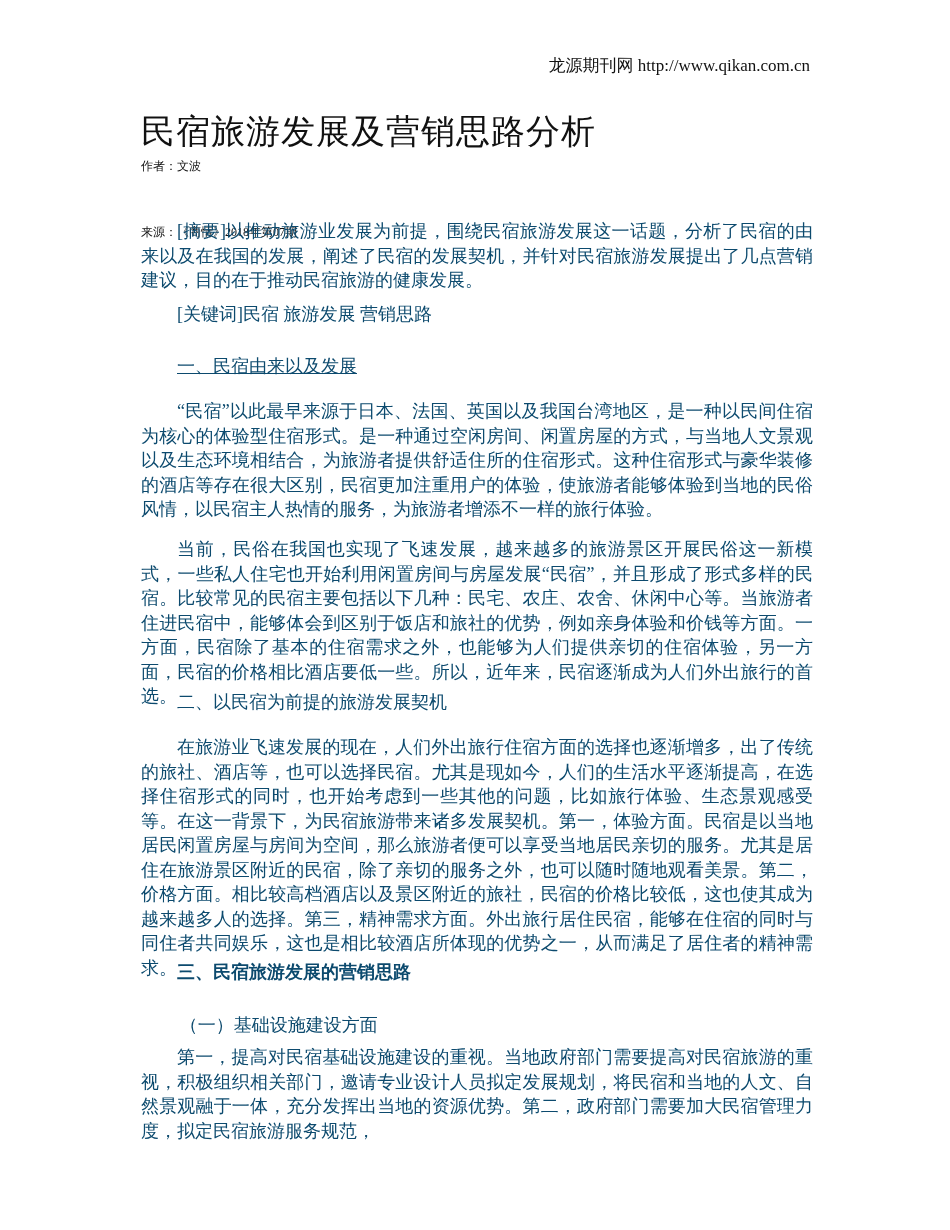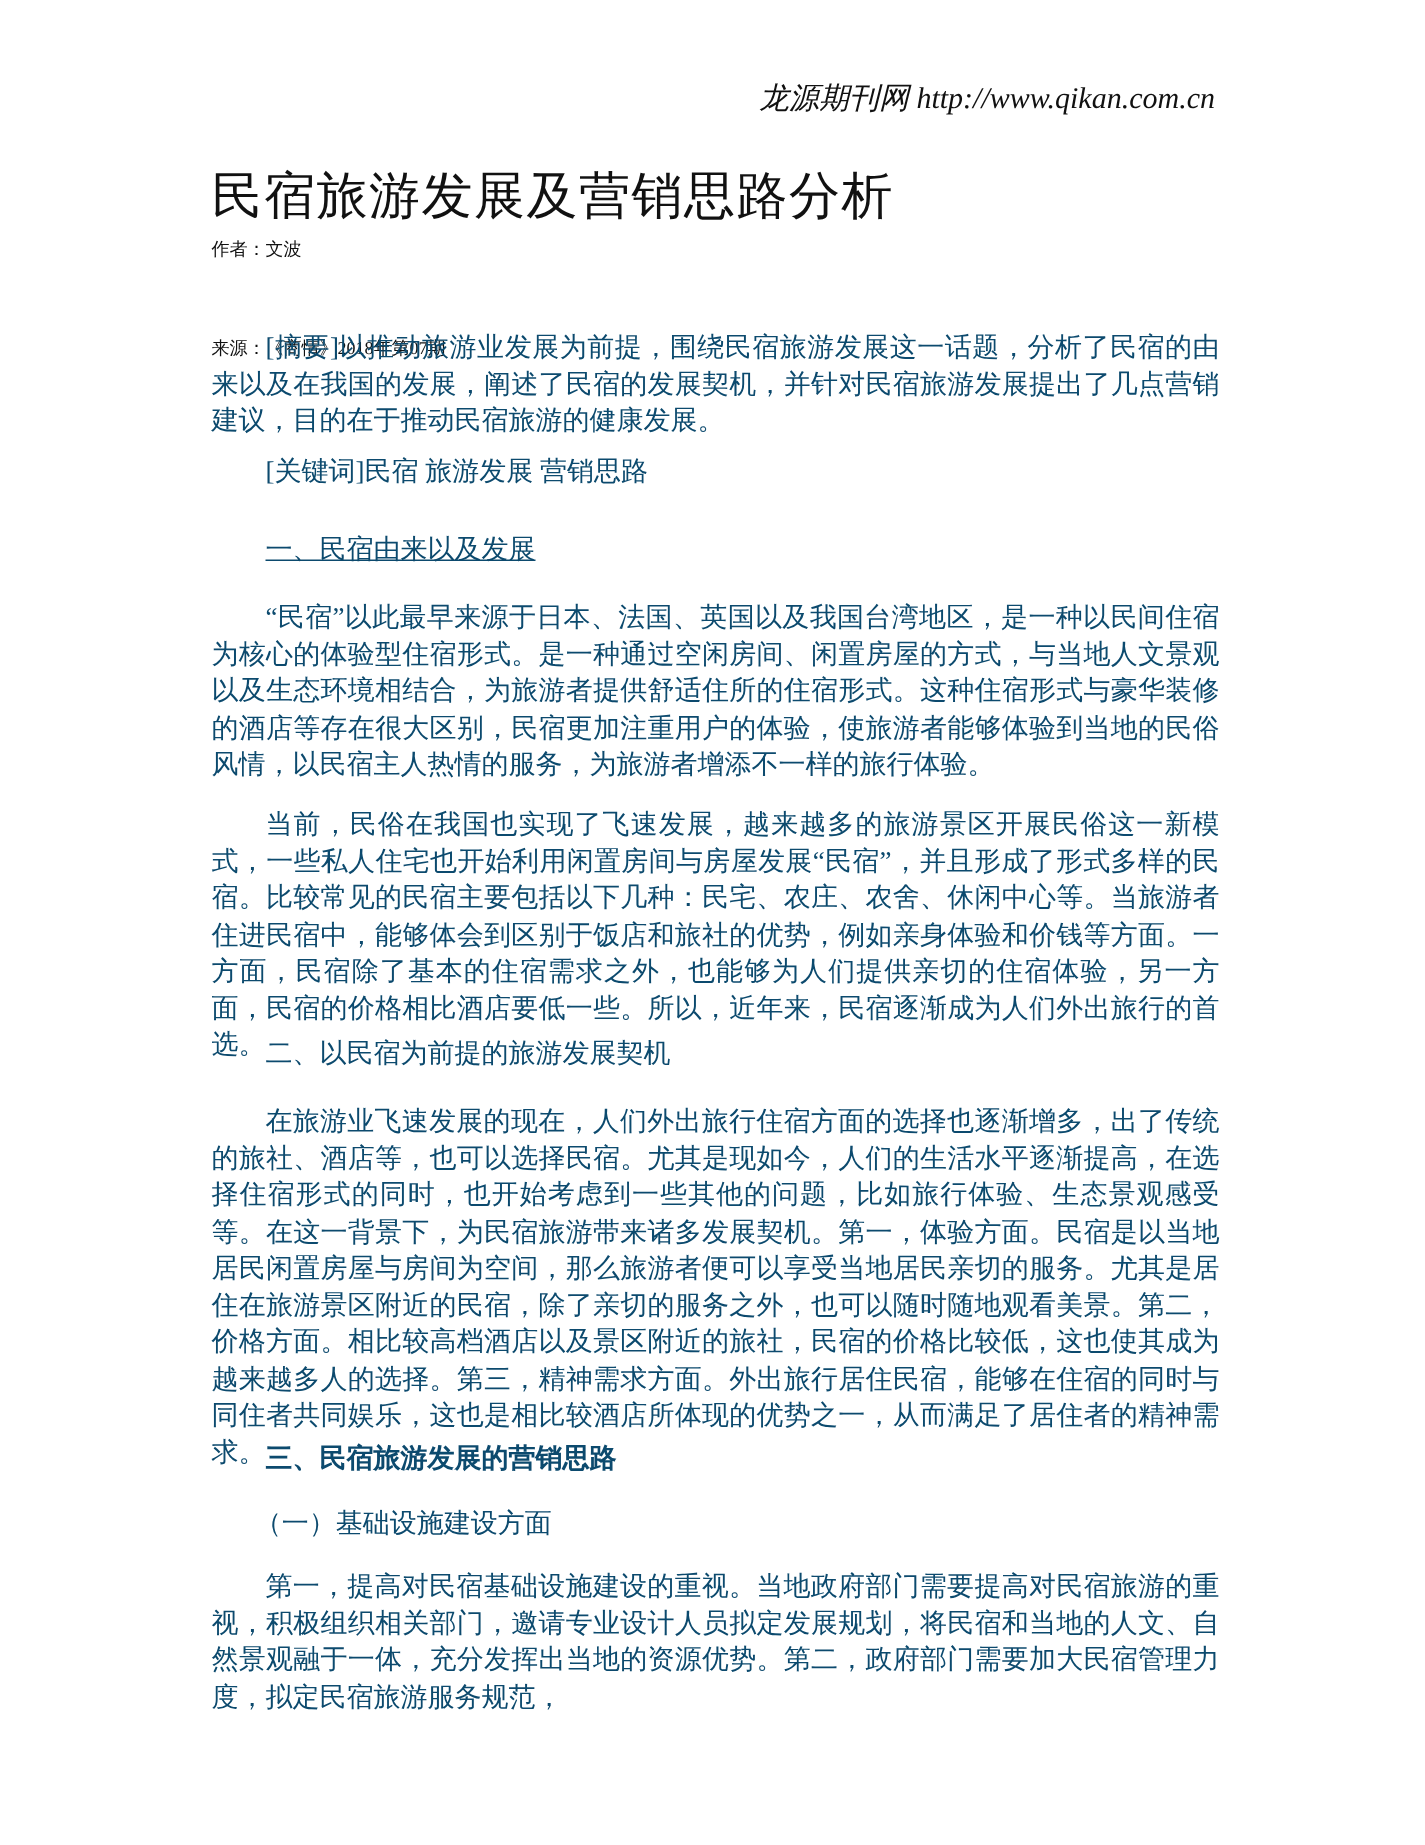--- a/index.html
+++ b/index.html
@@ -12,25 +12,24 @@
       height: 1230px;
       position: relative;
       overflow: hidden;
       font-family: "Liberation Serif", "DejaVu Serif", serif;
       color: #111111;
     }
     .site-header {
       position: absolute;
       right: 140px;
       top: 55px;
-      font-size: 20px;
+      font-size: 17px;
       color: #111;
       white-space: nowrap;
       line-height: 22px;
-      font-style: italic;
     }
     .title {
       position: absolute;
       left: 141px;
       top: 110px;
       font-size: 34px;
       line-height: 44px;
       font-weight: normal;
       margin: 0;
       letter-spacing: 1px;
@@ -61,21 +60,21 @@
     .para {
       text-indent: 2em;
       margin: 0;
     }
     .heading-line {
       margin: 0;
       text-indent: 2em;
       white-space: nowrap;
     }
     .sub-heading {
-      margin: 0;
+      margin: 10px;
       text-indent: 1.6em;
       white-space: nowrap;
     }
   </style>
 </head>
 <body>
 
 <div class="site-header">
   <span>龙源期刊网</span>
   <span>http://www.qikan.com.cn</span>

